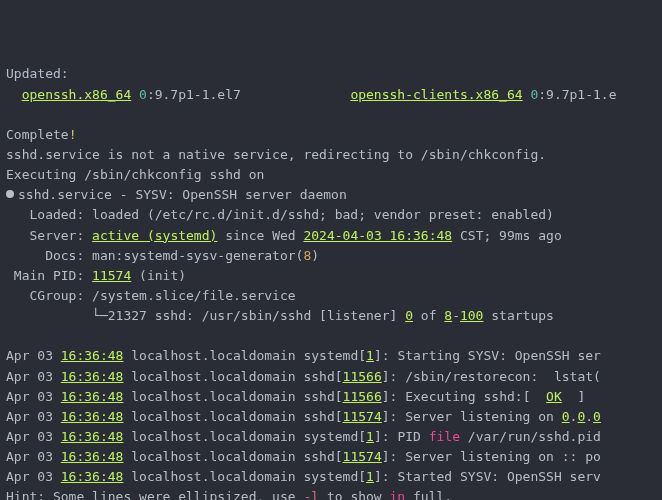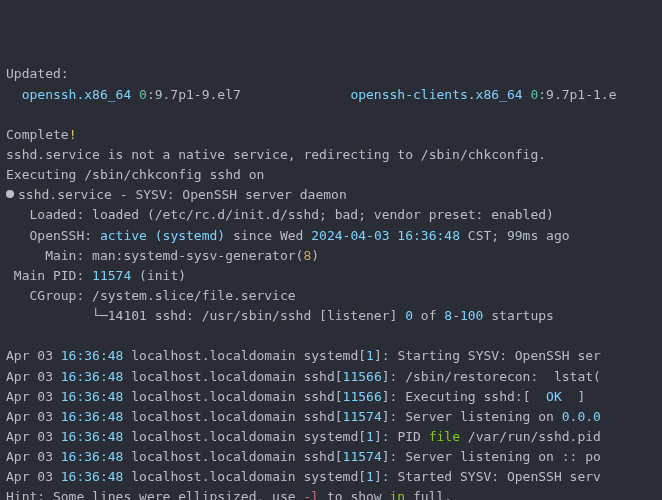--- a/index.html
+++ b/index.html
@@ -11,52 +11,52 @@
     font-size: 13px;
     line-height: 1.55;
     white-space: pre;
     width: 662px;
     height: 500px;
     overflow: hidden;
   }
   .term {
     padding: 4px 6px;
   }
-  .green   { color: #7dd3fc; }
+  .green   { color: #bef264; text-decoration: underline; }
   .teal    { color: #5cc0a0; }
   .orange  { color: #d7a45a; }
   .yellow  { color: #d6c36b; }
   .red     { color: #d06c6c; }
-  .blue    { color: #84cc16; }
+  .blue    { color: #ec4899; }
   .bullet {
     display: inline-block;
     width: 8px;
     height: 8px;
     background: #b7bec8;
     border-radius: 50%;
     vertical-align: 1px;
     margin-right: 4px;
   }
 </style>
 </head>
 <body>
 <div class="term">
 <span><span>Updated:</span></span>
-<span>  <span class="green">openssh.x86_64</span> <span class="teal">0</span><span>:9.7p1-9.el7</span>              <span class="green">openssh-clients.x86_64</span> <span class="teal">0</span><span>:9.7p1-1.e</span></span>
+<span>  <span class="green">openssh.x86_64</span> <span class="teal">0</span><span>:9.7p1-1.el7</span>              <span class="green">openssh-clients.x86_64</span> <span class="teal">0</span><span>:9.7p1-1.e</span></span>
 <span> </span>
 <span><span>Complete</span><span class="yellow">!</span></span>
 <span><span>sshd.service is not a native service, redirecting to /sbin/chkconfig.</span></span>
 <span><span>Executing /sbin/chkconfig sshd on</span></span>
 <span><span class="bullet"></span><span>sshd.service - SYSV: OpenSSH server daemon</span></span>
 <span><span>   Loaded: loaded (/etc/rc.d/init.d/sshd; bad; vendor preset: enabled)</span></span>
-<span>   <span>OpenSSH: </span><span class="green">active (systemd)</span><span> since Wed </span><span class="green">2024-04-03 16:36:48</span><span> CST; 99ms ago</span></span>
-<span>     <span>Main: man:systemd-sysv-generator(</span><span class="orange">8</span><span>)</span></span>
+<span>   <span>Server: </span><span class="green">active (systemd)</span><span> since Wed </span><span class="green">2024-04-03 16:36:48</span><span> CST; 99ms ago</span></span>
+<span>     <span>Docs: man:systemd-sysv-generator(</span><span class="orange">8</span><span>)</span></span>
 <span> <span>Main PID: </span><span class="green">11574</span><span> (init)</span></span>
 <span><span>   CGroup: /system.slice/file.service</span></span>
-<span><span>           └─14101 sshd: /usr/sbin/sshd [listener] </span><span class="green">0</span><span> of </span><span class="green">8</span><span>-</span><span class="green">100</span><span> startups</span></span>
+<span><span>           └─21327 sshd: /usr/sbin/sshd [listener] </span><span class="green">0</span><span> of </span><span class="green">8</span><span>-</span><span class="green">100</span><span> startups</span></span>
 <span> </span>
 <span><span>Apr 03</span> <span class="green">16:36:48</span> <span>localhost.localdomain</span> <span>systemd</span>[<span class="green">1</span>]: <span>Starting SYSV: OpenSSH ser</span></span>
 <span><span>Apr 03</span> <span class="green">16:36:48</span> <span>localhost.localdomain</span> <span>sshd</span>[<span class="green">11566</span>]: <span>/sbin/restorecon:  lstat(</span></span>
 <span><span>Apr 03</span> <span class="green">16:36:48</span> <span>localhost.localdomain</span> <span>sshd</span>[<span class="green">11566</span>]: <span>Executing sshd:</span>[  <span class="green">OK</span>  ]</span>
 <span><span>Apr 03</span> <span class="green">16:36:48</span> <span>localhost.localdomain</span> <span>sshd</span>[<span class="green">11574</span>]: <span>Server listening on </span><span class="green">0</span>.<span class="green">0</span>.<span class="green">0</span></span>
 <span><span>Apr 03</span> <span class="green">16:36:48</span> <span>localhost.localdomain</span> <span>systemd</span>[<span class="green">1</span>]: <span>PID </span><span class="blue">file</span><span> /var/run/sshd.pid</span></span>
 <span><span>Apr 03</span> <span class="green">16:36:48</span> <span>localhost.localdomain</span> <span>sshd</span>[<span class="green">11574</span>]: <span>Server listening on :: po</span></span>
 <span><span>Apr 03</span> <span class="green">16:36:48</span> <span>localhost.localdomain</span> <span>systemd</span>[<span class="green">1</span>]: <span>Started SYSV: OpenSSH serv</span></span>
 <span><span>Hint: Some lines were ellipsized, use </span><span class="red">-l</span><span> to show </span><span class="blue">in</span><span> full.</span></span>
 

